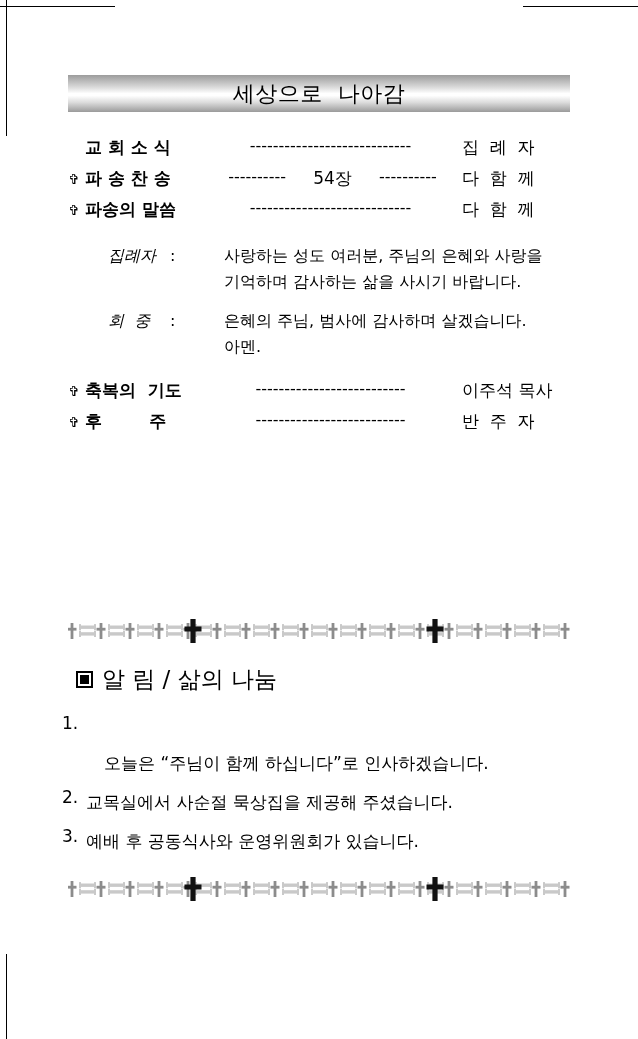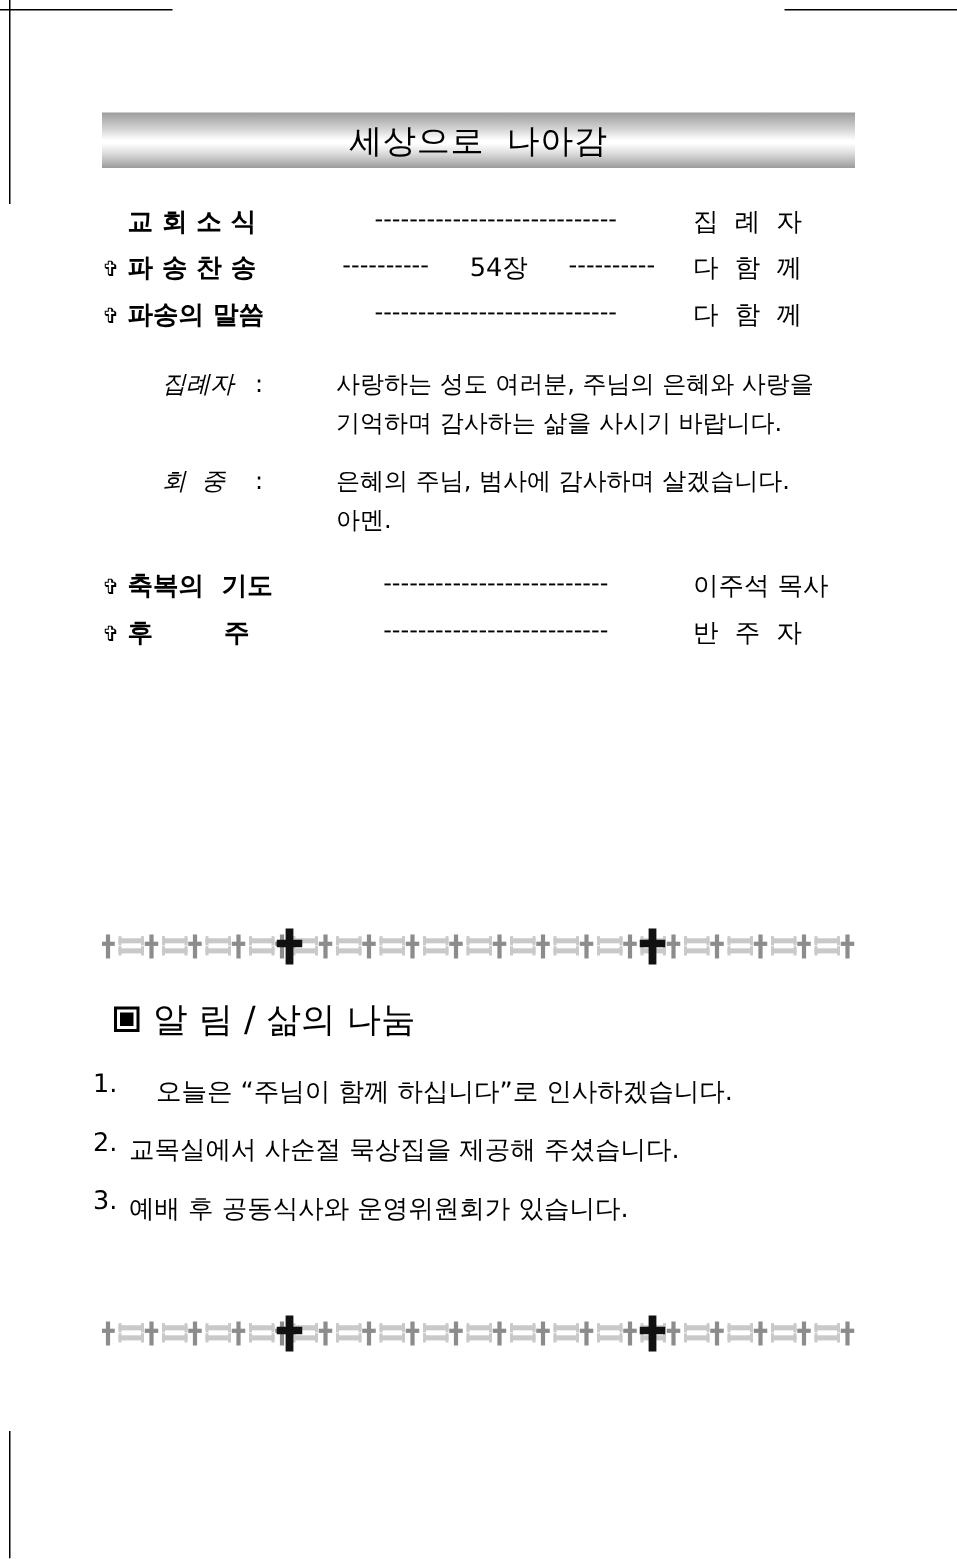--- a/index.html
+++ b/index.html
@@ -196,21 +196,21 @@
   .announce-num {
     flex: 0 0 auto;
     width: 24px;
     white-space: pre;
   }
   .announce-body { flex: 1 1 auto; }
   .announce-text {
     line-height: 30px;
     white-space: pre;
   }
-  .announce-text.indent { padding-left: 18px; }
+  .announce-text.indent { padding-left: 18px; margin-top: 35px; }
 </style>
 </head>
 <body>
 
 <div class="crop-mark crop-tl-h"></div>
 <div class="crop-mark crop-tl-v"></div>
 <div class="crop-mark crop-tr-h"></div>
 <div class="crop-mark crop-b-v"></div>
 
 <div class="banner">

